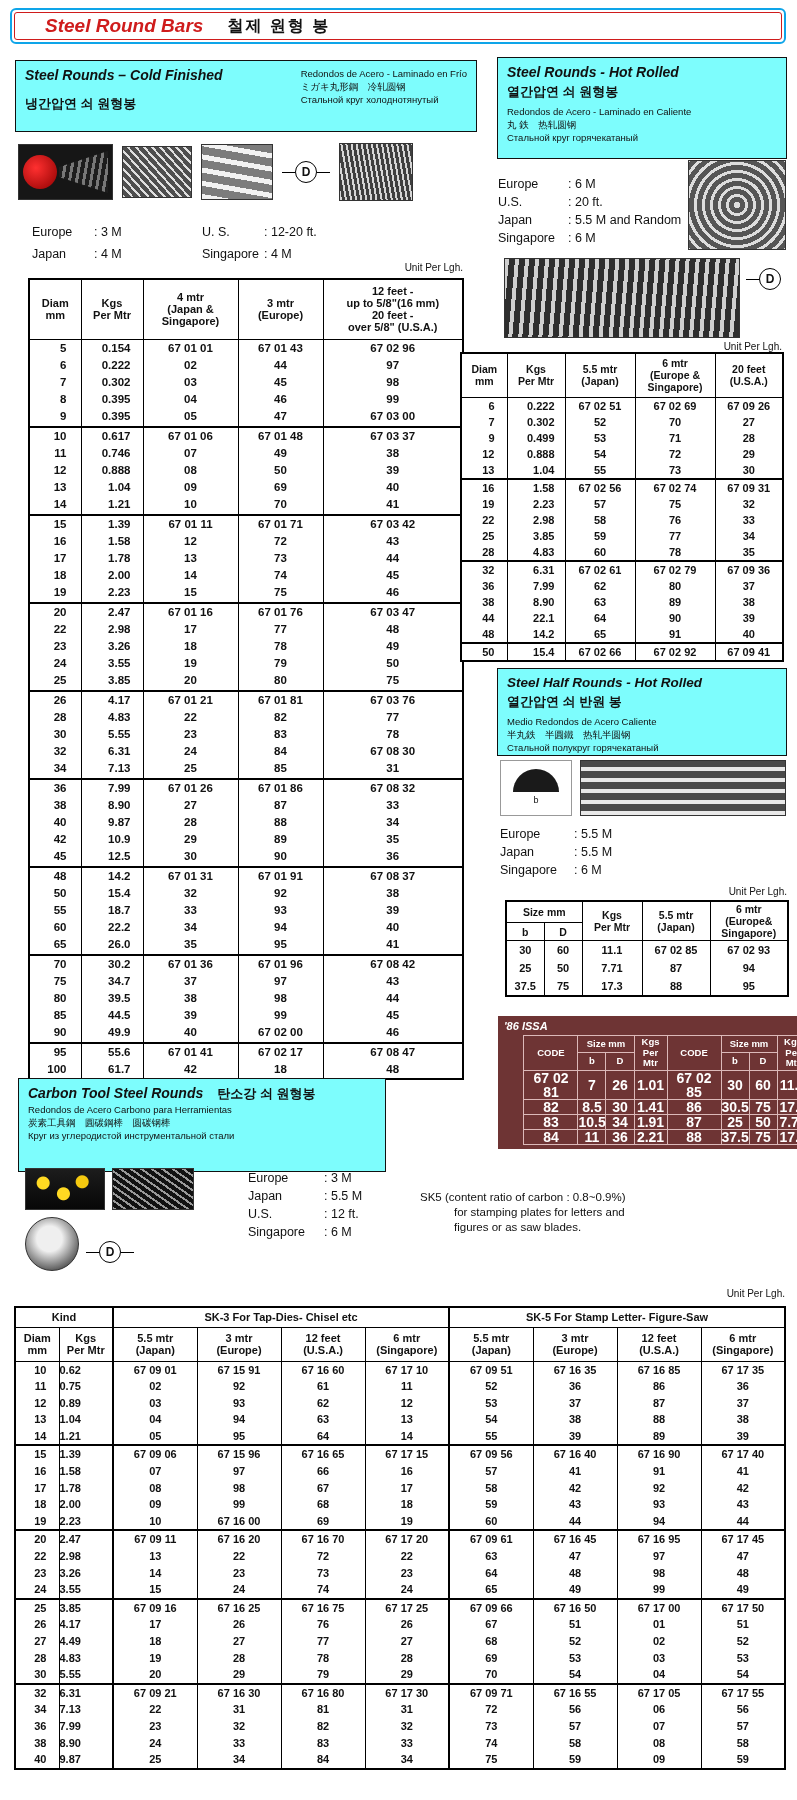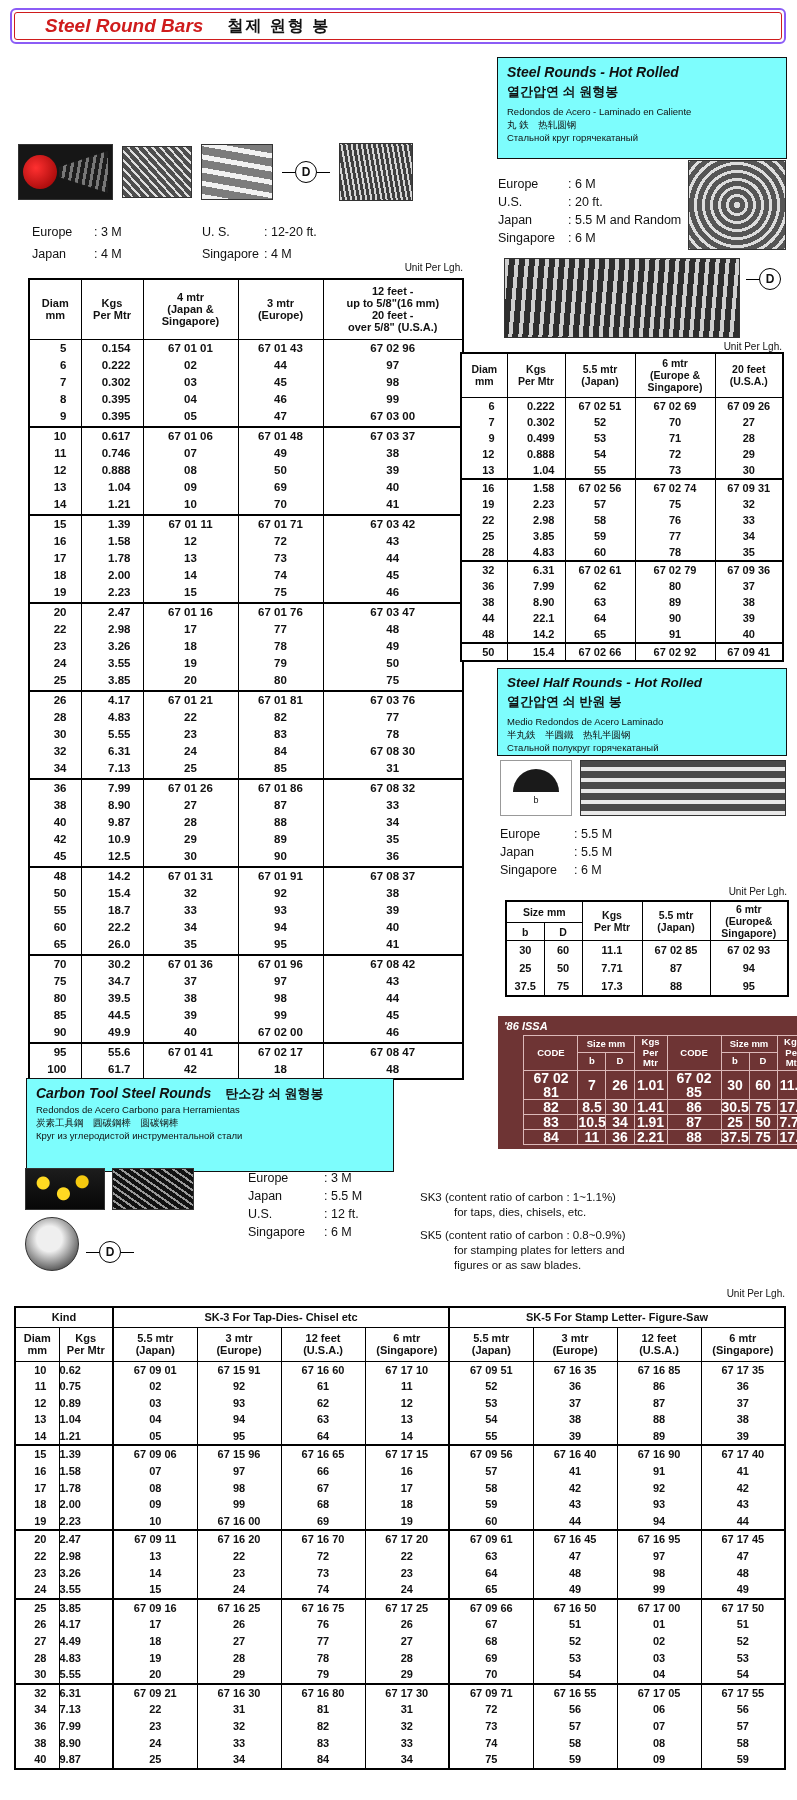--- a/index.html
+++ b/index.html
@@ -1,37 +1,37 @@
 <!DOCTYPE html>
 <html><head>
 <meta charset="utf-8">
 <style>
 *{margin:0;padding:0;box-sizing:border-box;}
 body{font-family:"Liberation Sans","DejaVu Sans",sans-serif;background:#fff;color:#111;}
 .page{position:relative;width:797px;height:1800px;background:#fff;overflow:hidden;}
 .abs{position:absolute;}
 
 
-.title-banner{left:10px;top:8px;width:776px;height:36px;border:2px solid #8b5cf6;border-radius:6px;padding:2px;}
+.title-banner{left:10px;top:8px;width:776px;height:36px;border:2px solid #0ea5e9;border-radius:6px;padding:2px;}
 .title-inner{border:1px solid #cf1c1c;border-radius:3px;height:100%;display:flex;align-items:center;gap:24px;padding-left:30px;}
 .title-en{color:#cf1c1c;font-weight:bold;font-style:italic;font-size:19px;}
 .title-kr{color:#111;font-weight:bold;font-size:16px;letter-spacing:2px;text-align:right;}
 
 
 .info-box{background:#7dfdfd;border:1px solid #111;padding:6px 9px;}
 .cold-box{left:15px;top:60px;width:462px;height:72px;}
 .ib-cols{display:flex;justify-content:space-between;height:100%;}
 .ib-title{font-size:14px;font-weight:bold;font-style:italic;}
 .ib-kr{font-size:13px;font-weight:bold;margin-top:12px;}
 .ib-small{font-size:9.5px;line-height:13px;}
 .hot-box{left:497px;top:57px;width:290px;height:102px;}
 .hot-box .ib-kr,.half-box .ib-kr,.stacked .ib-kr{margin:3px 0 4px;}
 .half-box{left:497px;top:668px;width:290px;height:88px;}
 .half-box .ib-title{font-size:13.5px;}
-.carbon-box{left:18px;top:1078px;width:368px;height:94px;margin-left:8px;}
+.carbon-box{left:18px;top:1078px;width:368px;height:94px;}
 .titleline{display:flex;gap:14px;align-items:baseline;}
 .titleline .ib-kr{margin:0;}
 .left-images{left:18px;top:142px;width:455px;height:60px;display:flex;align-items:center;gap:9px;}
 .img-red-bars{width:95px;height:56px;background:#161616;position:relative;border:1px solid #333;}
 .img-red-bars::before{content:"";position:absolute;left:4px;top:10px;width:34px;height:34px;border-radius:50%;background:radial-gradient(circle at 38% 38%,#ff3030,#8f0000);}
 .img-red-bars::after{content:"";position:absolute;left:40px;top:6px;right:4px;bottom:6px;background:repeating-linear-gradient(100deg,#777 0 3px,#1d1d1d 3px 7px);clip-path:polygon(0 38%,100% 0,100% 100%,0 62%);}
 .img-bundle{width:70px;height:52px;background:repeating-linear-gradient(48deg,#e0e0e0 0 2px,#4e4e4e 2px 6px);border:1px solid #333;}
 .img-two-bars{width:72px;height:56px;background:repeating-linear-gradient(10deg,#f2f2f2 0 5px,#7c7c7c 5px 13px);border:1px solid #333;}
 .img-thin-bars{width:74px;height:58px;background:repeating-linear-gradient(80deg,#d6d6d6 0 2px,#3f3f3f 2px 5px);border:1px solid #333;}
 .hot-photo1{left:688px;top:160px;width:98px;height:90px;background:repeating-radial-gradient(circle at 50% 50%,#ddd 0 3px,#555 3px 8px);border:1px solid #333;}
@@ -136,20 +136,33 @@
 
 <div class="page">
 
   <div class="abs title-banner">
     <div class="title-inner">
       <span class="title-en">Steel Round Bars</span>
       <span class="title-kr">철제 원형 봉</span>
     </div>
   </div>
 
+  <div class="abs info-box cold-box">
+    <div class="ib-cols">
+      <div>
+        <div class="ib-title">Steel Rounds – Cold Finished</div>
+        <div class="ib-kr">냉간압연 쇠 원형봉</div>
+      </div>
+      <div>
+        <div class="ib-small">Redondos de Acero - Laminado en Frío</div>
+        <div class="ib-small">ミガキ丸形鋼　冷轧圆钢</div>
+        <div class="ib-small">Стальной круг холоднотянутый</div>
+      </div>
+    </div>
+  </div>
 
   <div class="abs info-box hot-box stacked">
     <div class="ib-title">Steel Rounds - Hot Rolled</div>
     <div class="ib-kr">열간압연 쇠 원형봉</div>
     <div class="ib-small">Redondos de Acero - Laminado en Caliente</div>
     <div class="ib-small">丸 鉄　热轧圆钢</div>
     <div class="ib-small">Стальной круг горячекатаный</div>
   </div>
 
   <div class="abs left-images">
@@ -672,21 +685,21 @@
           <td>67 02 66</td>
           <td>67 02 92</td>
           <td>67 09 41</td>
         </tr>
       </tbody>
   </table>
 
   <div class="abs info-box half-box stacked">
     <div class="ib-title">Steel Half Rounds - Hot Rolled</div>
     <div class="ib-kr">열간압연 쇠 반원 봉</div>
-    <div class="ib-small">Medio Redondos de Acero Laminado</div>
+    <div class="ib-small">Medio Redondos de Acero Caliente</div>
     <div class="ib-small">半丸鉄　半圓鐵　热轧半圆钢</div>
     <div class="ib-small">Стальной полукруг горячекатаный</div>
   </div>
 
   <div class="abs half-diagram">
     <div class="half-shape"></div>
     <div class="half-b">b</div>
   </div>
   <div class="abs half-photo"></div>
 
@@ -869,24 +882,20 @@
         <span>: 12 ft.</span>
       </div>
     <div class="len-item">
         <span class="lab">Singapore</span>
         <span>: 6 M</span>
       </div>
   </div>
 
   <div class="abs sk-notes">
     <div class="blk">
-      <div>SK3 (content ratio of carbon : 1~1.1%)</div>
-      <div class="ind">for taps, dies, chisels, etc.</div>
-    </div>
-    <div class="blk">
       <div>SK5 (content ratio of carbon : 0.8~0.9%)</div>
       <div class="ind">for stamping plates for letters and</div>
       <div class="ind">figures or as saw blades.</div>
     </div>
   </div>
 
   <div class="abs unit unit-bottom">Unit Per Lgh.</div>
 
   <table class="abs dtable bottom-table">
     <colgroup>

